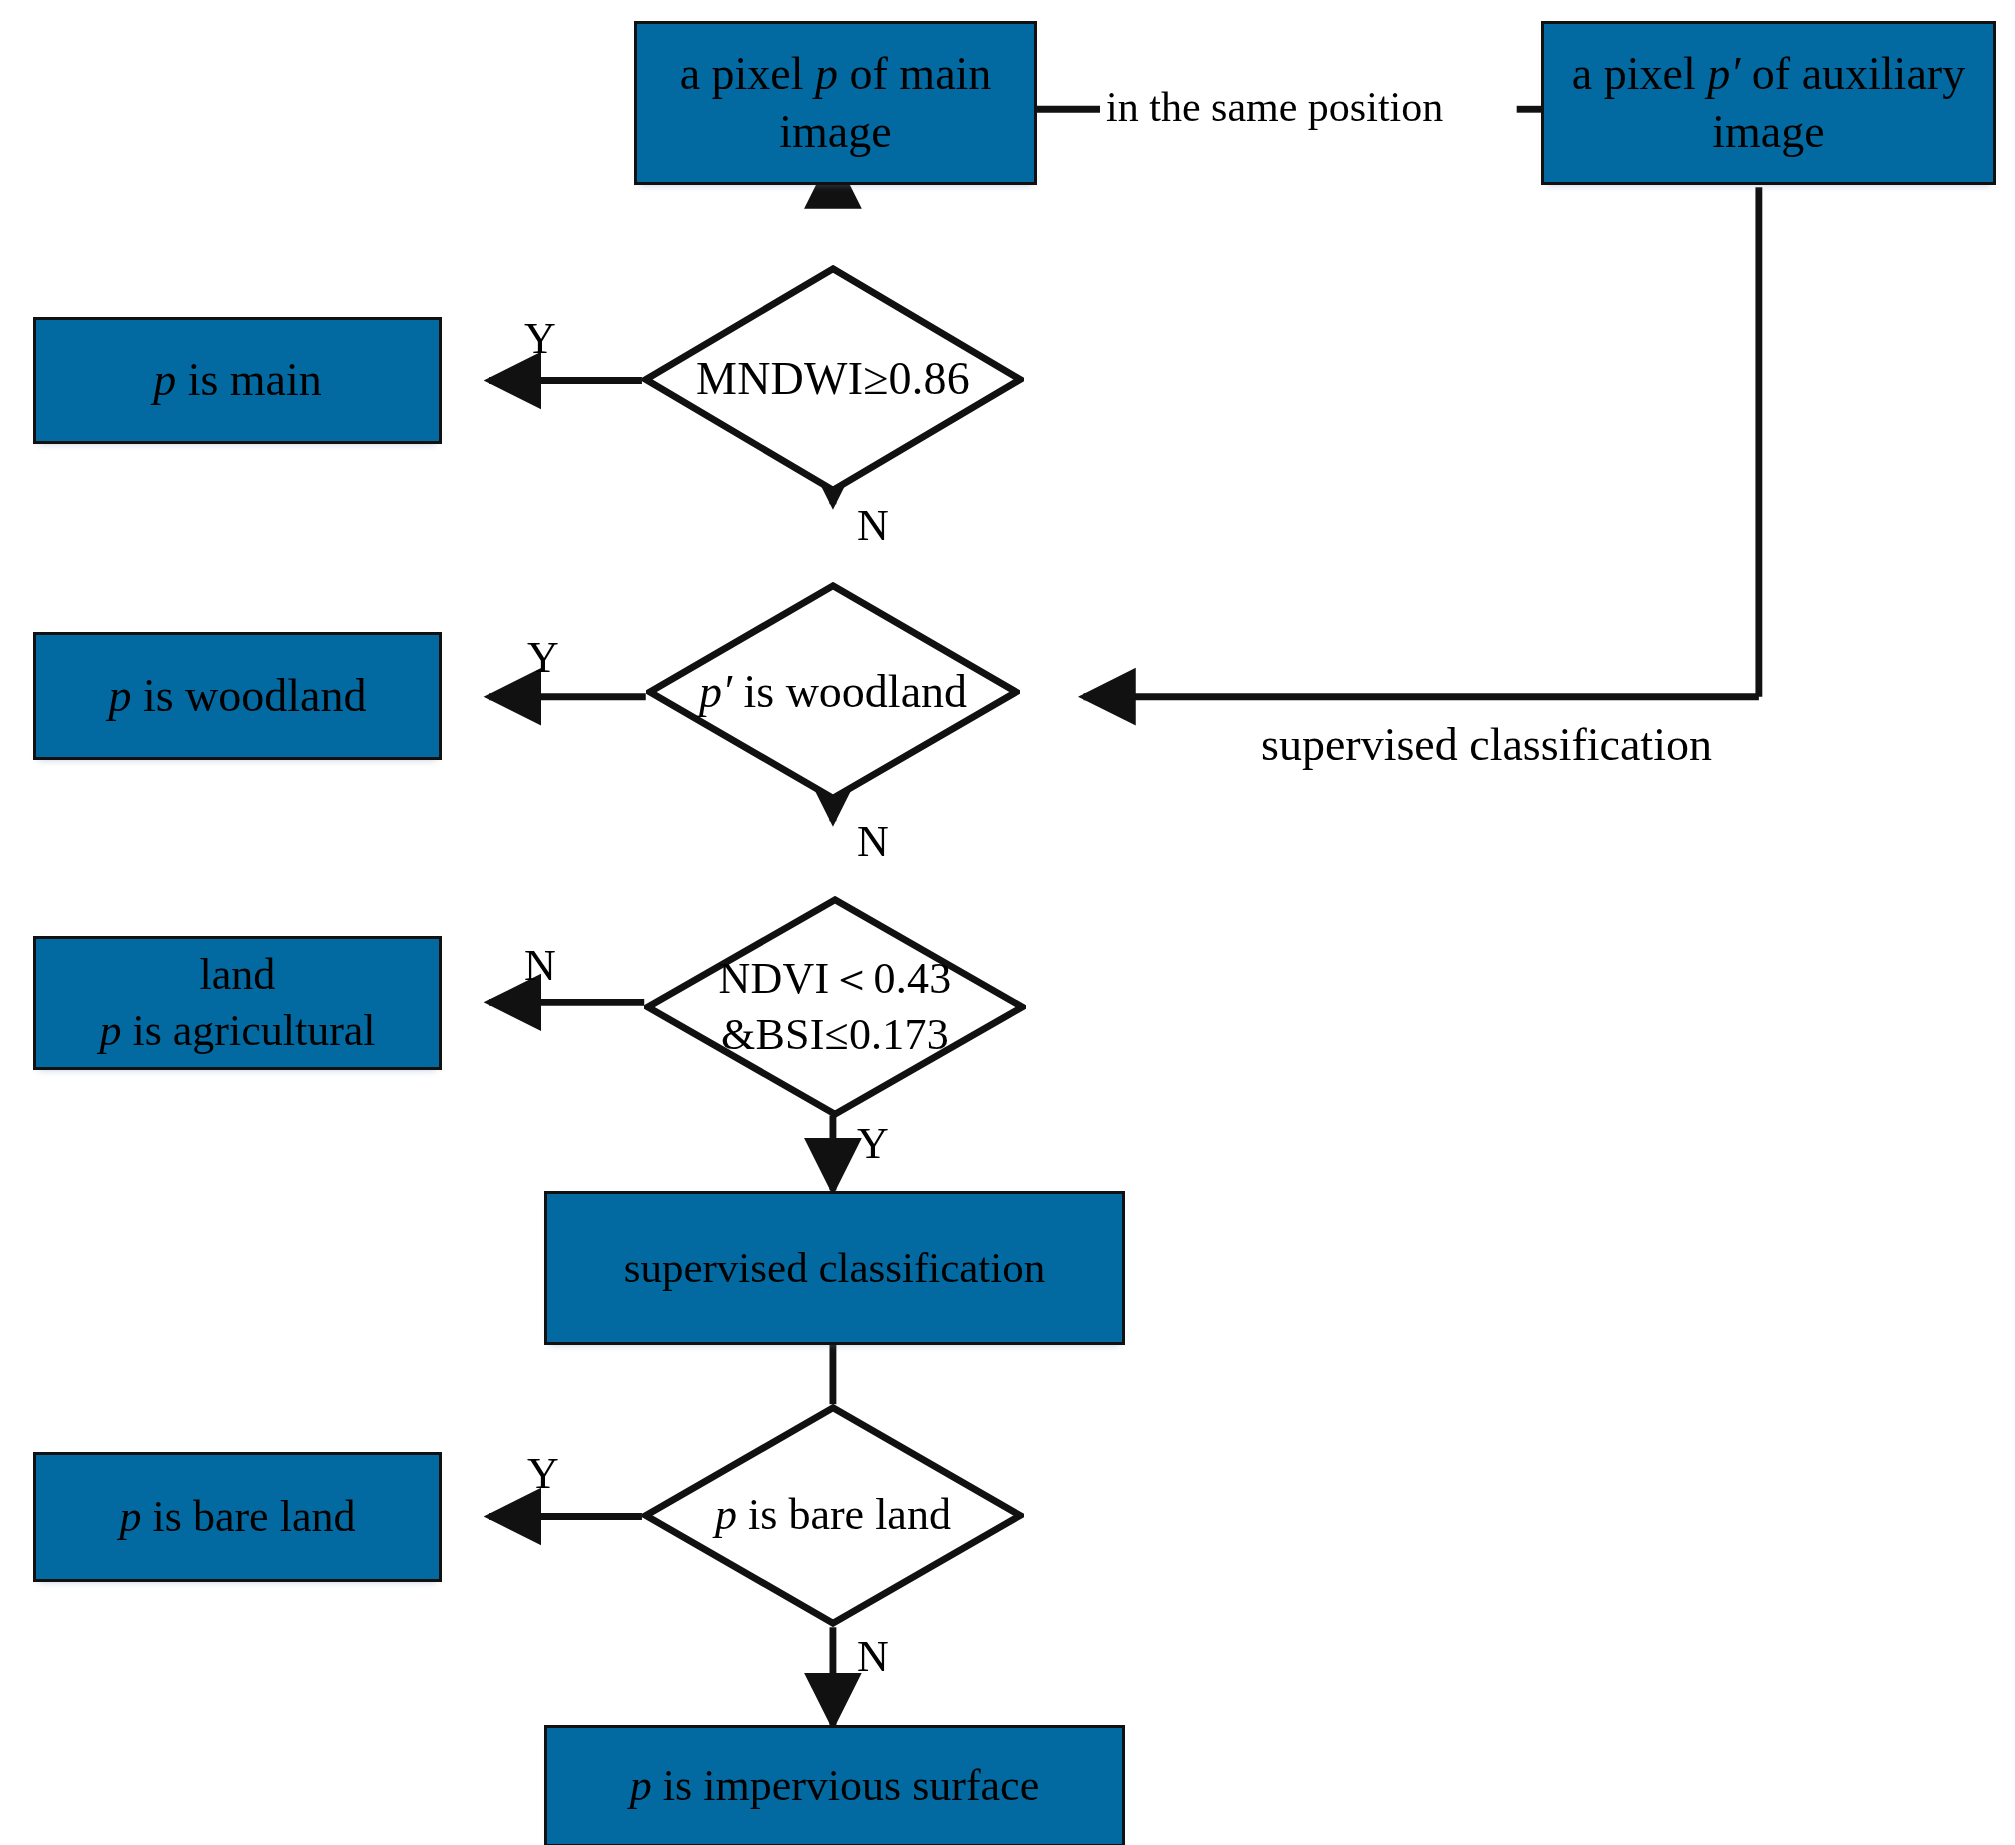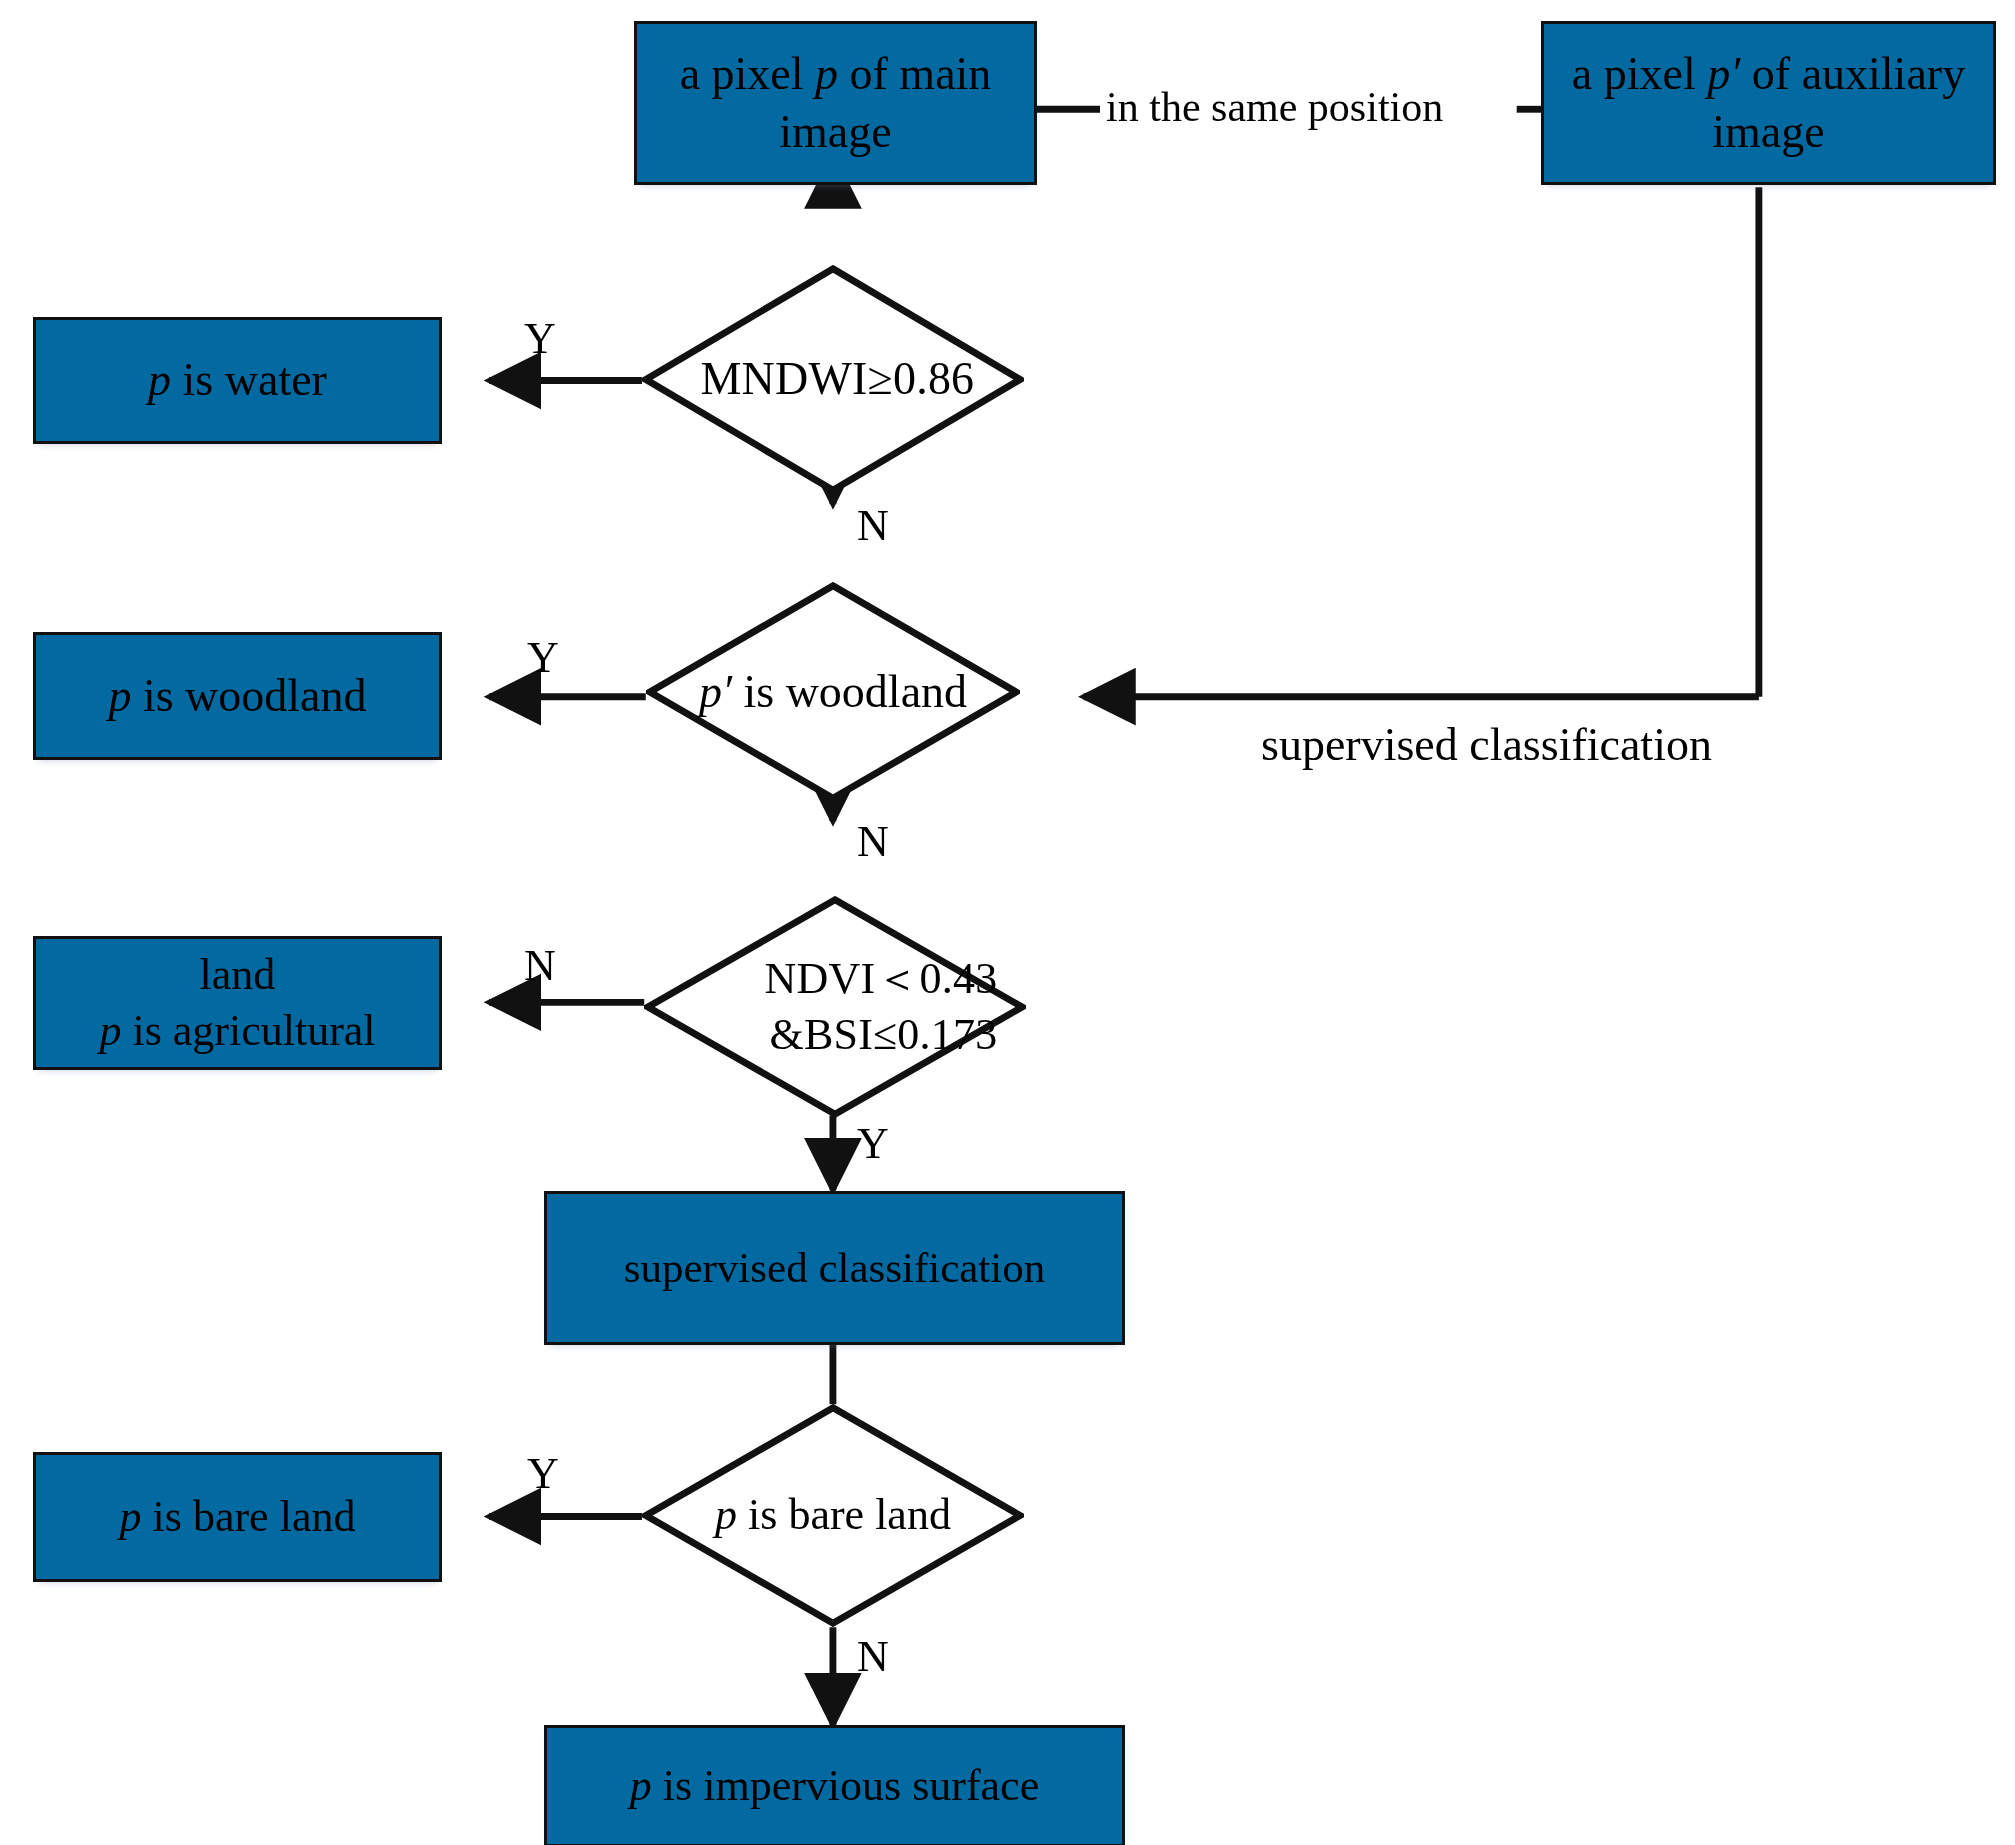--- a/index.html
+++ b/index.html
@@ -12,21 +12,21 @@
 
   .boxnode{border:3.8px solid #111;background:#0369a1;
            box-shadow:0 5.3px 6.9px -4.6px rgba(120,140,175,.40);}
 
   .dmnode{background:transparent;}
   .dmnode .dmshape{position:absolute;left:0;top:0;width:100%;height:100%;}
   .dmnode .dmtext{position:relative;z-index:3;width:74%;}
 
   .txt{display:block;}
   .ital{font-style:italic;}
-  .op{font-family:"Liberation Serif",serif;letter-spacing:0.2px;text-align:right;}
+  .op{font-family:"Liberation Serif",serif;letter-spacing:0.2px;}
 
   .elabel{position:absolute;font-size:44px;line-height:1;color:#000;}
   .sideLabel{position:absolute;font-size:46px;line-height:1;color:#000;white-space:nowrap;}
   .conn-label{position:absolute;font-size:42px;line-height:1;background:#fff;padding:0 6.1px;white-space:nowrap;}
 </style>
 </head>
 <body>
 
 <div id="stage">
 
@@ -83,21 +83,21 @@
   <div class="conn-label" style="left:1100px;top:86px;">in the same position</div>
 
   <div class="node dmnode" style="left:642px;top:265px;width:382px;height:229px;font-size:46px;">
     <svg class="dmshape" viewBox="0 0 500 300" preserveAspectRatio="none">
       <polygon points="250,5 495,150 250,295 5,150" fill="#fff" stroke="#111" stroke-width="9"></polygon>
     </svg>
     <div class="dmtext op">MNDWI≥0.86</div>
   </div>
 
   <div class="node boxnode" style="left:33px;top:317px;width:409px;height:127px;font-size:46px;">
-    <div><span class="ital">p</span><span> is water</span></div>
+    <div><span class="ital">p</span><span> is main</span></div>
   </div>
 
   <div class="node dmnode" style="left:646px;top:582px;width:374px;height:220px;font-size:46px;">
     <svg class="dmshape" viewBox="0 0 490 288" preserveAspectRatio="none">
       <polygon points="245,5 485,144 245,283 5,144" fill="#fff" stroke="#111" stroke-width="9"></polygon>
     </svg>
     <div class="dmtext"><span class="ital">p′</span><span> is woodland</span></div>
   </div>
 
   <div class="node boxnode" style="left:33px;top:632px;width:409px;height:128px;font-size:46px;">

